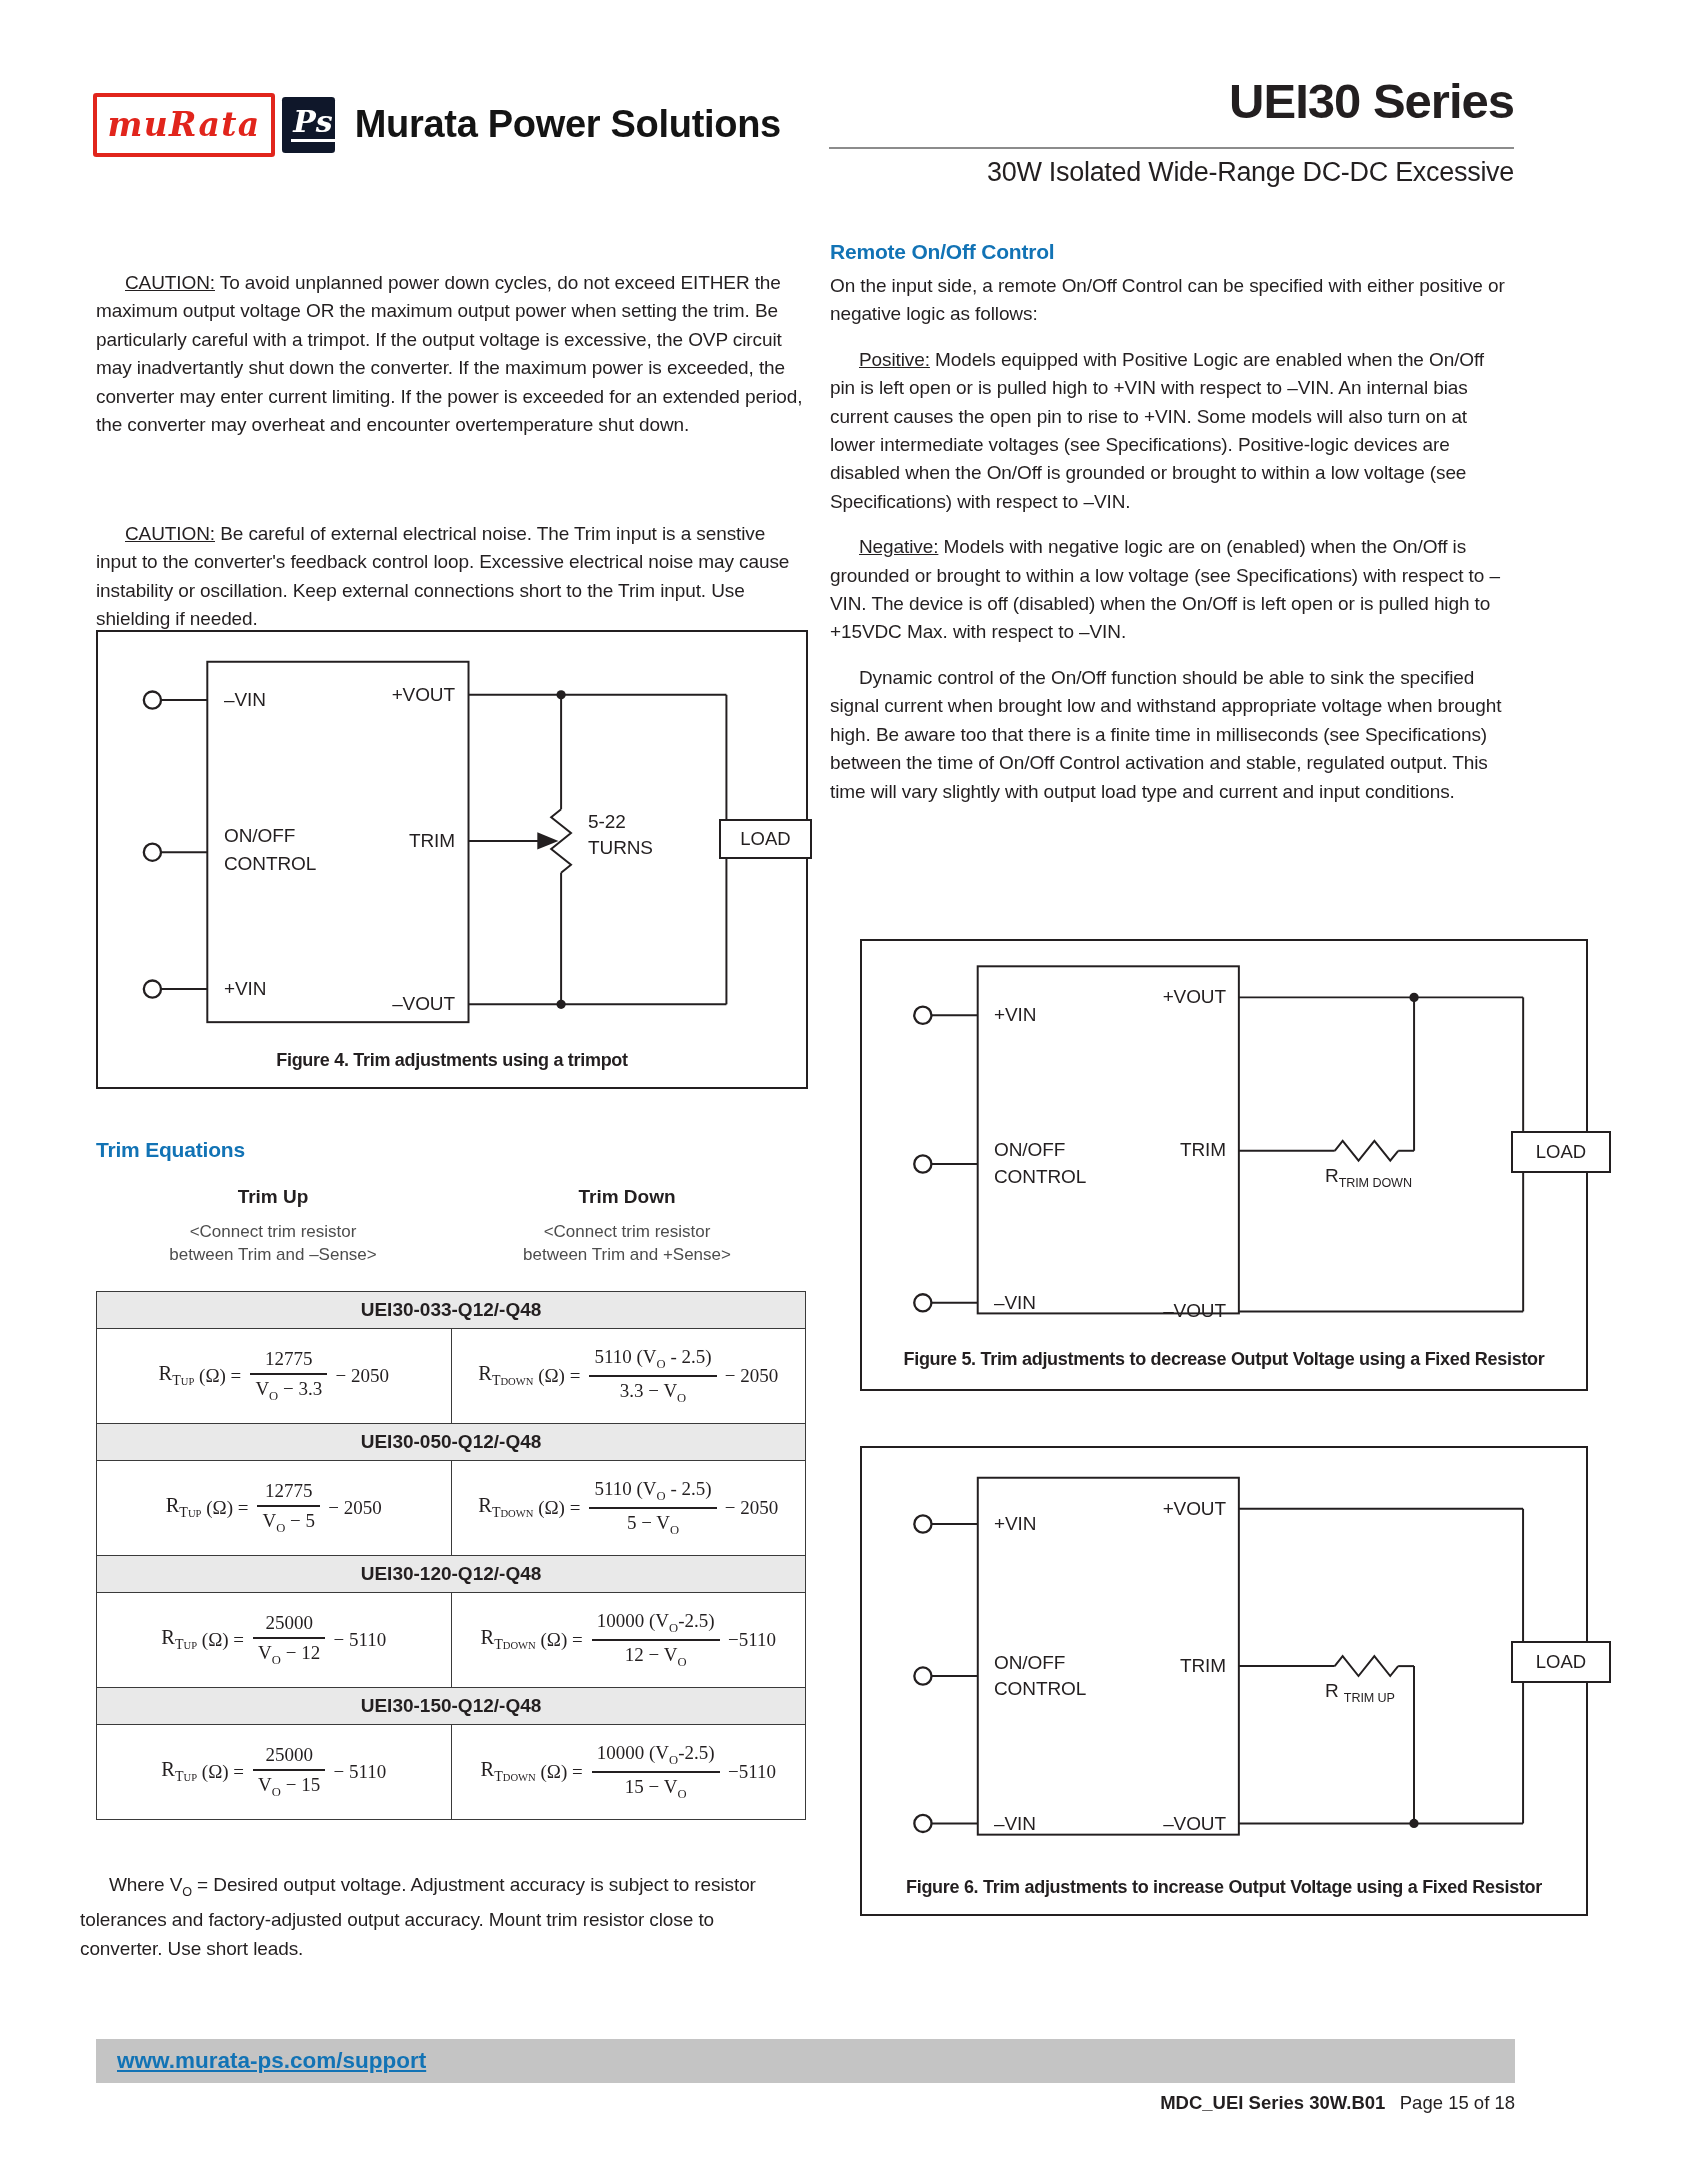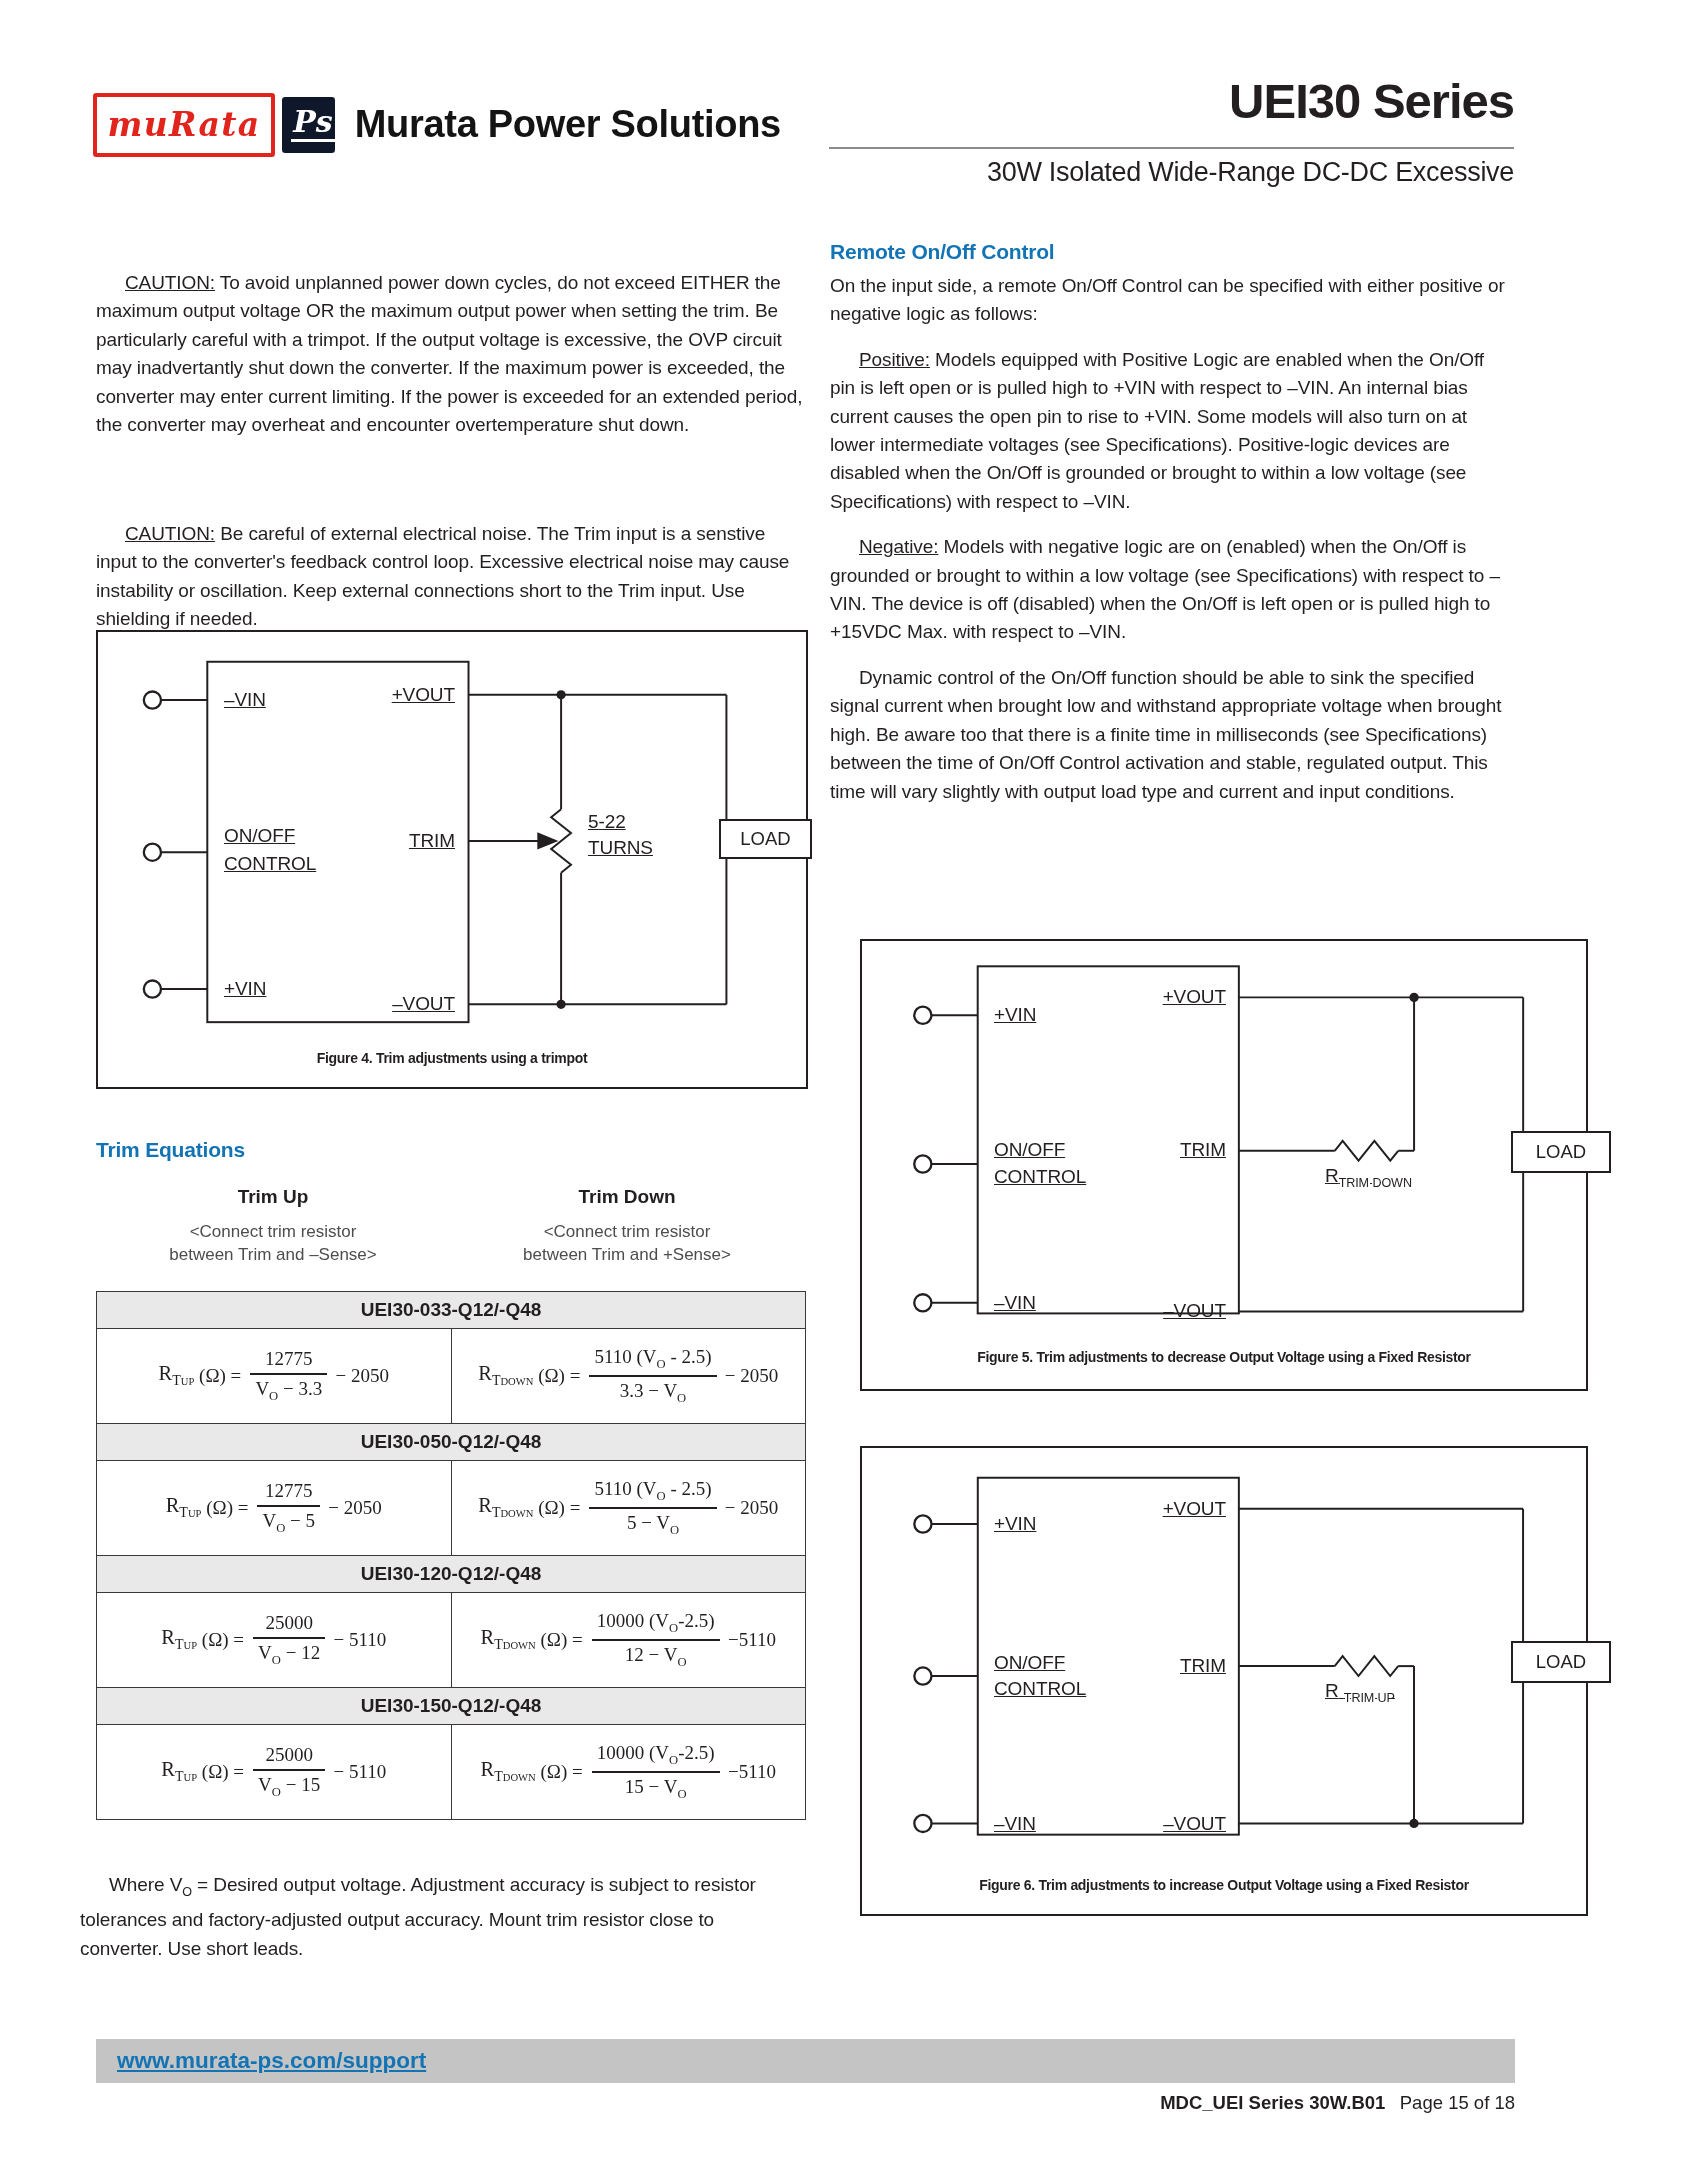--- a/index.html
+++ b/index.html
@@ -23,24 +23,24 @@
   .indent{text-indent:29px;}
   .u{text-decoration:underline;}
   .bluehead{color:#1273b5;font-weight:bold;font-size:21px;letter-spacing:-0.2px;}
 
   #p-caution1{left:96px;top:250px;width:708px;}
   #p-caution2{left:96px;top:501px;width:708px;}
 
   
   .fig{position:absolute;border:2px solid #231f20;background:#fff;}
   .fig svg{position:absolute;left:0;top:0;}
-  .fig .lbl{position:absolute;font-size:19px;line-height:22.5px;letter-spacing:-0.1px;white-space:nowrap;text-decoration:underline;}
+  .fig .lbl{position:absolute;font-size:19px;line-height:22.5px;letter-spacing:-0.1px;white-space:nowrap;}
   .fig .lbl.r{text-align:right;width:139px;}
   .fig .loadbox{position:absolute;border:2px solid #231f20;background:#fff;display:flex;align-items:center;justify-content:center;font-size:18.5px;margin-left:35px;}
-  .fig .cap{position:absolute;left:0;right:0;text-align:center;font-weight:bold;font-size:14px;letter-spacing:-0.3px;}
+  .fig .cap{position:absolute;left:0;right:0;text-align:center;font-weight:bold;font-size:18px;letter-spacing:-0.3px;}
   .rsub{font-size:12.6px;}
 
   #fig4{left:96px;top:630px;width:708px;height:455px;}
   #fig5{left:860px;top:939px;width:724px;height:448px;}
   #fig6{left:860px;top:1446px;width:724px;height:466px;}
 
   
   #trim-heading{left:96px;top:1138px;}
   .coltitle{position:absolute;width:354px;text-align:center;font-weight:bold;font-size:19px;}
   #trim-up-title{left:96px;top:1186px;}

